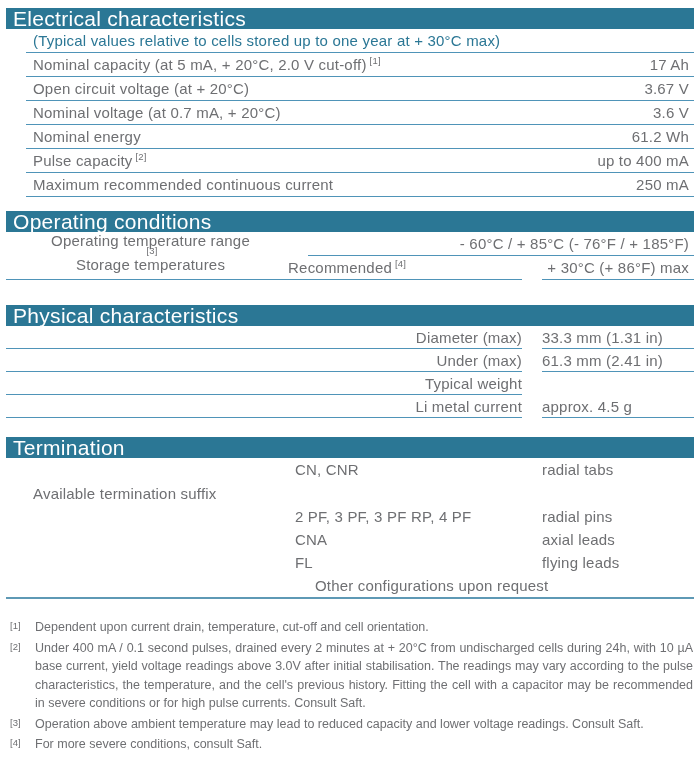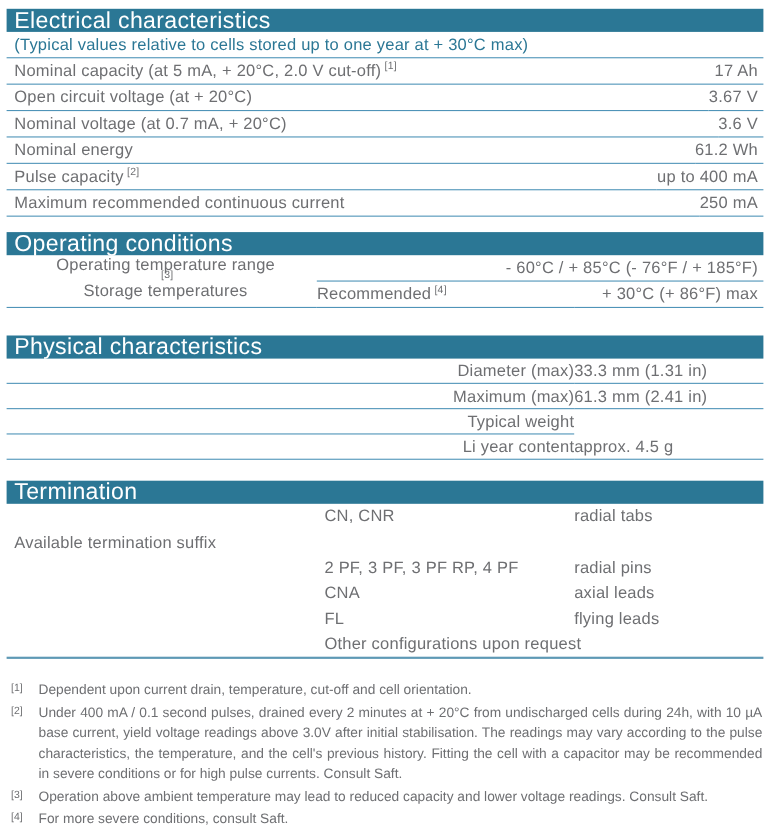--- a/index.html
+++ b/index.html
@@ -35,21 +35,21 @@
     font-size: 15px;
     letter-spacing: 0.2px;
     color: var(--body_text);
   }
   .row > div {
     display: flex;
     align-items: center;
     border-bottom: 1px solid var(--row_line);
   }
   .row.h23 { height: 23px; }
-  .grow { flex: 1; }
+  .grow { flex: 1; margin-left: 20px; }
   .lbl { padding-left: 7px; }
   .val { justify-content: flex-end; padding-right: 5px; white-space: nowrap; }
   .val-left { justify-content: flex-start; white-space: nowrap; }
   .nb { border-bottom: none !important; }
   .w41 { width: 41%; flex-direction: column; }
   .w34 { width: 34%; text-align: center; }
   .w75 { width: 75%; justify-content: flex-end; }
   .w42 { width: 42%; }
   .w33 { width: 33%; }
   .sub-text { color: var(--accent_text); }
@@ -158,32 +158,32 @@
   <div class="section gap25">
     <div class="bar">Physical characteristics</div>
     <div class="row h23">
       <div class="lbl w75">
           <span>Diameter (max)</span>
         </div>
       <div class="val-left grow">33.3 mm (1.31 in)</div>
     </div>
     <div class="row h23">
       <div class="lbl w75">
-          <span>Maximum (max)</span>
+          <span>Under (max)</span>
         </div>
       <div class="val-left grow">61.3 mm (2.41 in)</div>
     </div>
     <div class="row h23">
       <div class="lbl w75">
           <span>Typical weight</span>
         </div>
     </div>
     <div class="row h23">
       <div class="lbl w75">
-          <span>Li year content</span>
+          <span>Li metal current</span>
         </div>
       <div class="val-left grow">approx. 4.5 g</div>
     </div>
   </div>
 
   <div class="section gap19">
     <div class="bar">Termination</div>
     <div class="term-body">
       <div class="row term-row">
         <div class="w42"></div>

